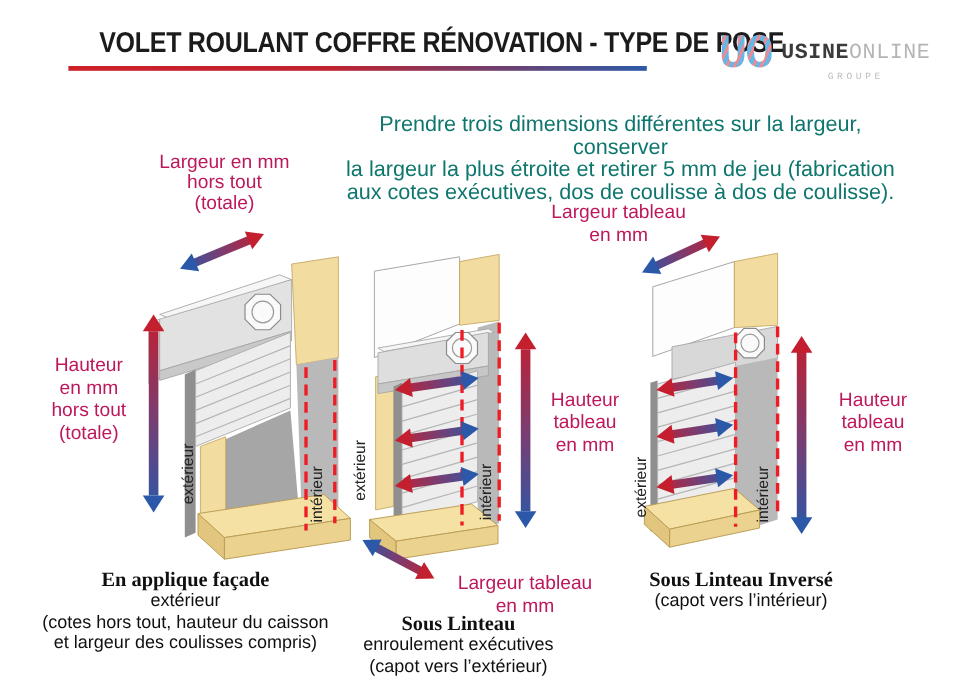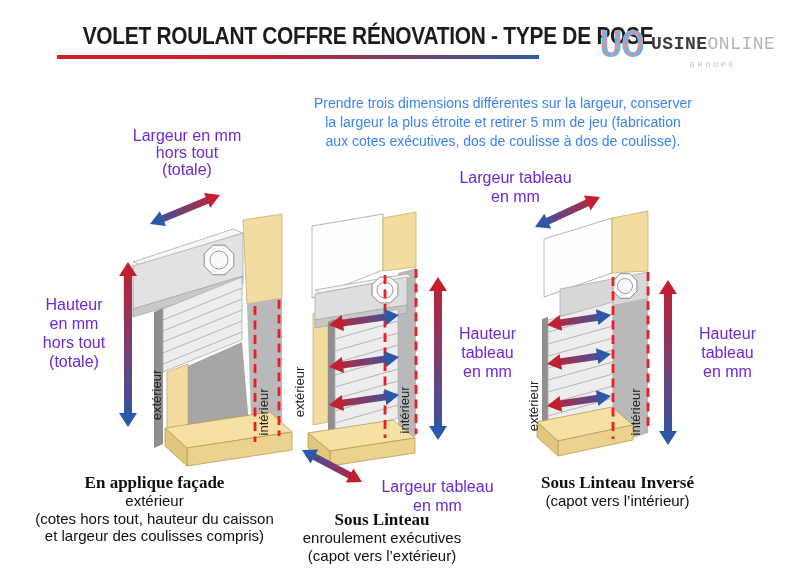--- a/index.html
+++ b/index.html
@@ -19,24 +19,24 @@
   .mono{font-size:40px;line-height:44px;font-weight:bold;letter-spacing:-2px;
         background:repeating-linear-gradient(115deg,#ef8a93 0 2.5px,#62b8e6 2.5px 6px);
         -webkit-background-clip:text;background-clip:text;color:transparent;}
   .brandcol{margin-top:9px;}
   .brand{font-size:18px;letter-spacing:.5px;white-space:nowrap;}
   .brand .b1{font-weight:bold;color:#3b3b3a;margin-top:24px;}
   .brand .b2{font-weight:normal;color:#b5b5b5;text-align:right;}
   .tagline{font-size:8px;letter-spacing:3px;color:#bcbcbc;text-align:center;margin-top:6px;}
 
   
-  .intro{left:264px;top:94px;width:478px;text-align:center;font-size:14px;line-height:19px;color:#3b82f6;}
-
-  
-  .dim-label{text-align:center;font-size:16px;line-height:17px;color:#6d28d9;}
+  .intro{left:278px;top:94px;width:478px;text-align:center;font-size:18px;line-height:19px;color:#0f766e;}
+
+  
+  .dim-label{text-align:center;font-size:16px;line-height:17px;color:#be185d;}
   .dim-label.tall{line-height:19px;}
   .caption{text-align:center;color:#101010;}
   .cap-title{font-size:17px;font-weight:bold;line-height:19px;font-family:Liberation Serif, serif;}
   .cap-line{font-size:15px;line-height:17.5px;}
 
   
   svg{display:block;}
   .dashed{stroke:#ee1c25;stroke-width:2.8;stroke-dasharray:9 5.5;fill:none;}
   .side-txt{font-size:13px;fill:#222;font-family:"Liberation Sans",sans-serif;}
   .oct{fill:#fafafa;stroke:#8a8a8a;stroke-width:1;}

